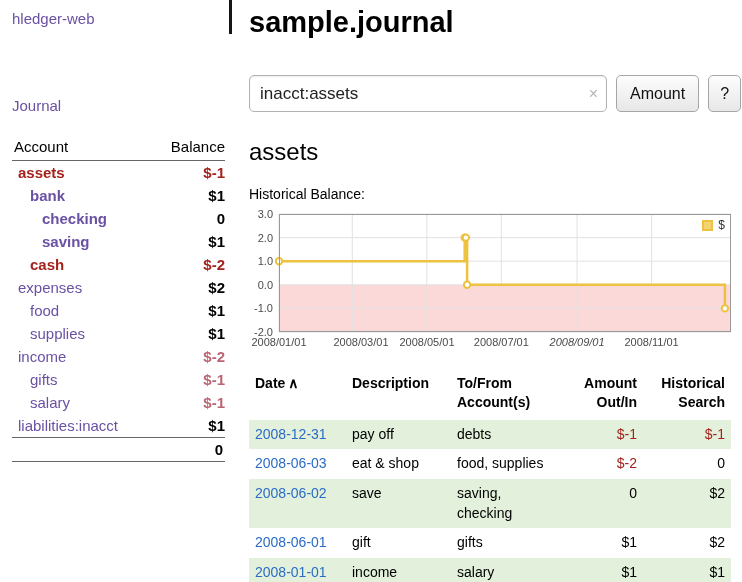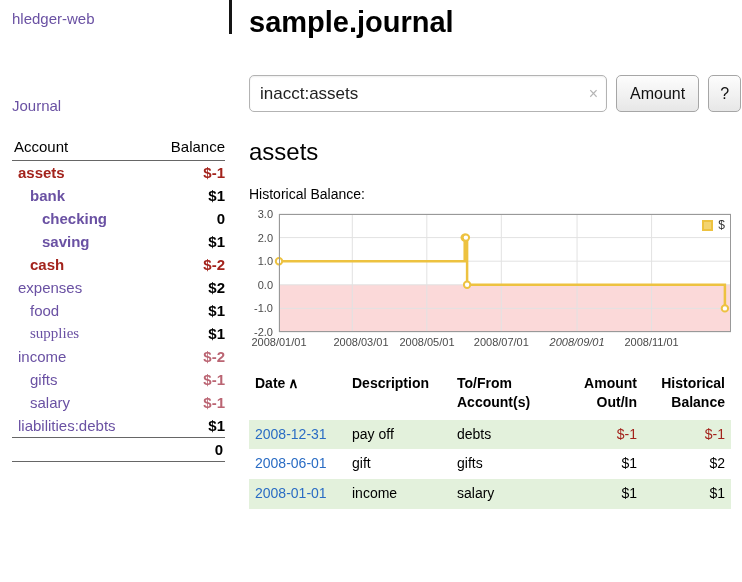--- a/index.html
+++ b/index.html
@@ -100,37 +100,37 @@
           </tr>
           <tr>
             <td style="padding-left: 6px;"><a class="acct-link">expenses</a></td>
             <td class="bal">$2</td>
           </tr>
           <tr>
             <td style="padding-left: 18px;"><a class="acct-link">food</a></td>
             <td class="bal">$1</td>
           </tr>
           <tr>
-            <td style="padding-left: 18px; font-family: Liberation Serif, serif;"><a class="acct-link">supplies</a></td>
+            <td style="padding-left: 18px;"><a class="acct-link">supplies</a></td>
             <td class="bal">$1</td>
           </tr>
           <tr>
             <td style="padding-left: 6px;"><a class="acct-link">income</a></td>
             <td class="bal bc-muted">$-2</td>
           </tr>
           <tr>
             <td style="padding-left: 18px;"><a class="acct-link">gifts</a></td>
             <td class="bal bc-muted">$-1</td>
           </tr>
           <tr>
             <td style="padding-left: 18px;"><a class="acct-link">salary</a></td>
             <td class="bal bc-muted">$-1</td>
           </tr>
           <tr>
-            <td style="padding-left: 6px;"><a class="acct-link">liabilities:debts</a></td>
+            <td style="padding-left: 6px;"><a class="acct-link">liabilities:inacct</a></td>
             <td class="bal">$1</td>
           </tr>
         </tbody>
       <tfoot>
         <tr>
           <td></td>
           <td>0</td>
         </tr>
       </tfoot>
     </table>
@@ -200,32 +200,46 @@
       </div>
     </div>
 
     <table class="register">
       <thead>
           <tr id="reg-head">
             <th class="c0"><span>Date</span><span class="sort-icon">∧</span></th>
             <th class="c1"><span>Description</span></th>
             <th class="c2"><span>To/From Account(s)</span></th>
             <th class="c3 r"><span>Amount Out/In</span></th>
-            <th class="c4 r"><span>Historical Balance</span></th>
+            <th class="c4 r"><span>Historical Search</span></th>
           </tr>
         </thead>
       <tbody id="reg-body">
           <tr>
             <td class="c0"><a class="date-link">2008-12-31</a></td>
             <td class="c1">pay off</td>
             <td class="c2">debts</td>
             <td class="c3 r neg">$-1</td>
             <td class="c4 r neg">$-1</td>
           </tr>
           <tr>
+            <td class="c0"><a class="date-link">2008-06-03</a></td>
+            <td class="c1">eat &amp; shop</td>
+            <td class="c2">food, supplies</td>
+            <td class="c3 r neg">$-2</td>
+            <td class="c4 r">0</td>
+          </tr>
+          <tr>
+            <td class="c0"><a class="date-link">2008-06-02</a></td>
+            <td class="c1">save</td>
+            <td class="c2">saving, checking</td>
+            <td class="c3 r">0</td>
+            <td class="c4 r">$2</td>
+          </tr>
+          <tr>
             <td class="c0"><a class="date-link">2008-06-01</a></td>
             <td class="c1">gift</td>
             <td class="c2">gifts</td>
             <td class="c3 r">$1</td>
             <td class="c4 r">$2</td>
           </tr>
           <tr>
             <td class="c0"><a class="date-link">2008-01-01</a></td>
             <td class="c1">income</td>
             <td class="c2">salary</td>

